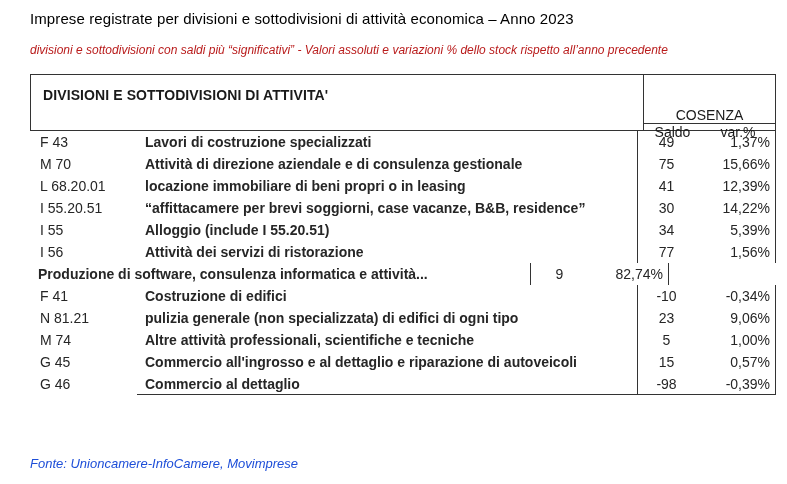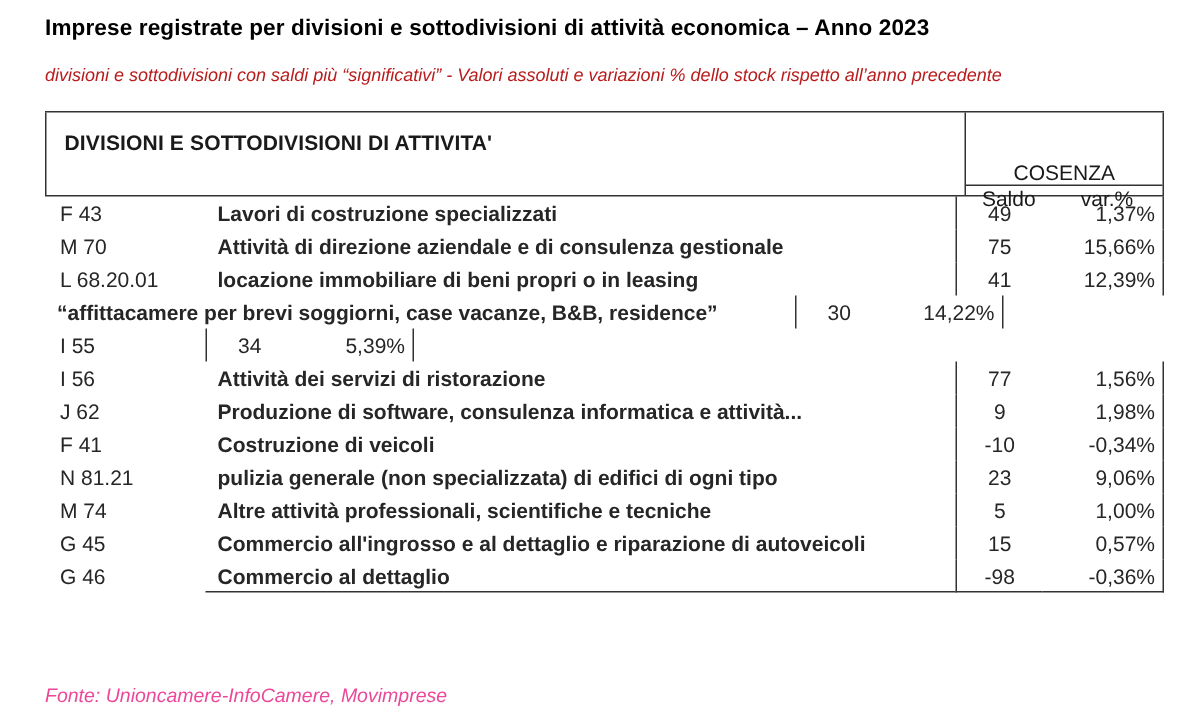--- a/index.html
+++ b/index.html
@@ -6,21 +6,21 @@
   html, body {
     width: 787px; height: 484px;
     background: #ffffff;
     font-family: "Liberation Sans", sans-serif;
     color: #262626;
     position: relative;
     overflow: hidden;
   }
   .page-title {
     position: absolute; left: 30px; top: 10px;
-    font-size: 15px; font-weight: bold; color: #000000;
+    font-size: 15px; font-weight: normal; color: #000000;
     letter-spacing: 0.1px;
   }
   .page-subtitle {
     position: absolute; left: 30px; top: 43px;
     font-size: 12px; font-style: italic; color: #b91c1c;
   }
   .registry-table {
     position: absolute; left: 30px; top: 74px;
     width: 746px;
   }
@@ -85,21 +85,21 @@
     justify-content: flex-end;
     padding-right: 5px;
   }
   .row:last-child .cell-desc,
   .row:last-child .cell-saldo,
   .row:last-child .cell-var {
     border-bottom: 1.5px solid #333;
   }
   .source-note {
     position: absolute; left: 30px; top: 456px;
-    font-size: 13px; font-style: italic; color: #ec4899;
+    font-size: 13px; font-style: italic; color: #1d4ed8;
   }
 </style>
 </head>
 <body>
 
 <div class="page-title">Imprese registrate per divisioni e sottodivisioni di attività economica – Anno 2023</div>
 <div class="page-subtitle">divisioni e sottodivisioni con saldi più “significativi” - Valori assoluti e variazioni % dello stock rispetto all’anno precedente</div>
 
 <div class="registry-table">
   <div class="table-header">
@@ -128,48 +128,49 @@
   </div>
 
   <div class="row">
     <div class="cell-code">L 68.20.01</div>
     <div class="cell-desc">locazione immobiliare di beni propri o in leasing</div>
     <div class="cell-saldo">41</div>
     <div class="cell-var">12,39%</div>
   </div>
 
   <div class="row">
+    <div class="cell-code">I 55.20.51</div>
     <div class="cell-desc">“affittacamere per brevi soggiorni, case vacanze, B&amp;B, residence”</div>
     <div class="cell-saldo">30</div>
     <div class="cell-var">14,22%</div>
   </div>
 
   <div class="row">
     <div class="cell-code">I 55</div>
+    <div class="cell-desc">Alloggio (include I 55.20.51)</div>
     <div class="cell-saldo">34</div>
     <div class="cell-var">5,39%</div>
   </div>
 
   <div class="row">
     <div class="cell-code">I 56</div>
     <div class="cell-desc">Attività dei servizi di ristorazione</div>
     <div class="cell-saldo">77</div>
     <div class="cell-var">1,56%</div>
   </div>
 
   <div class="row">
-    <div class="cell-code">J 62</div>
     <div class="cell-desc">Produzione di software, consulenza informatica e attività...</div>
     <div class="cell-saldo">9</div>
-    <div class="cell-var">1,98%</div>
+    <div class="cell-var">82,74%</div>
   </div>
 
   <div class="row">
     <div class="cell-code">F 41</div>
-    <div class="cell-desc">Costruzione di veicoli</div>
+    <div class="cell-desc">Costruzione di edifici</div>
     <div class="cell-saldo">-10</div>
     <div class="cell-var">-0,34%</div>
   </div>
 
   <div class="row">
     <div class="cell-code">N 81.21</div>
     <div class="cell-desc">pulizia generale (non specializzata) di edifici di ogni tipo</div>
     <div class="cell-saldo">23</div>
     <div class="cell-var">9,06%</div>
   </div>
@@ -186,18 +187,18 @@
     <div class="cell-code">G 45</div>
     <div class="cell-desc">Commercio all'ingrosso e al dettaglio e riparazione di autoveicoli</div>
     <div class="cell-saldo">15</div>
     <div class="cell-var">0,57%</div>
   </div>
 
   <div class="row">
     <div class="cell-code">G 46</div>
     <div class="cell-desc">Commercio al dettaglio</div>
     <div class="cell-saldo">-98</div>
-    <div class="cell-var">-0,36%</div>
+    <div class="cell-var">-0,39%</div>
   </div>
 </div>
 </div>
 
 <div class="source-note">Fonte: Unioncamere-InfoCamere, Movimprese</div>
 
 </body></html>

